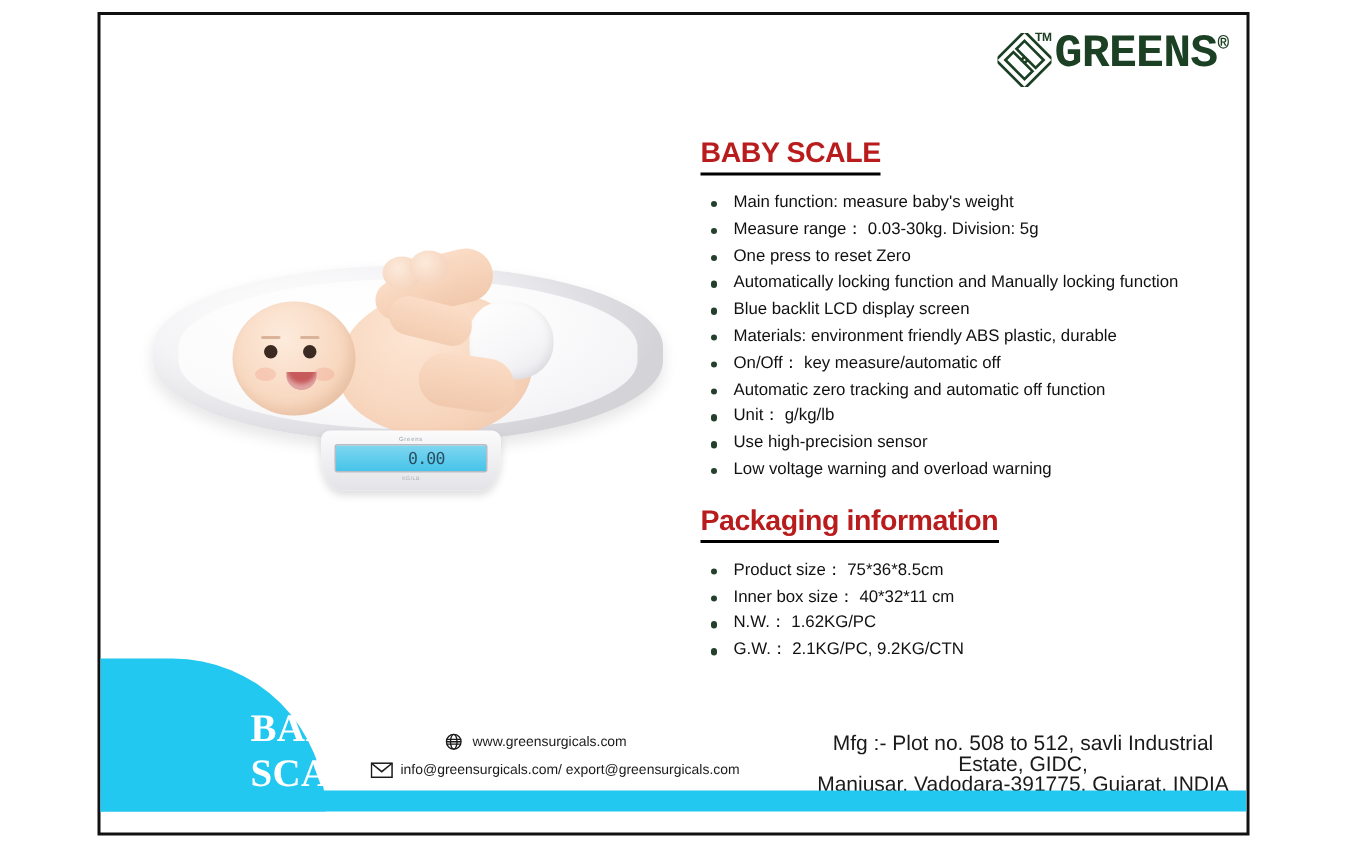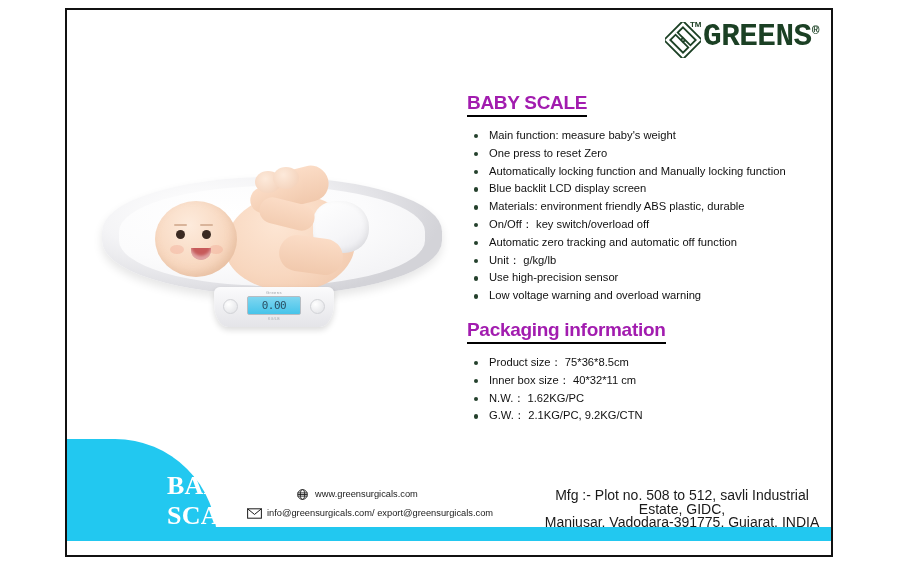--- a/index.html
+++ b/index.html
@@ -128,21 +128,21 @@
     left: 50%;
     transform: translateX(-50%);
     top: 9px;
     width: 52px;
     height: 17px;
     background: linear-gradient(#7fd6f0, #46c4ea);
     border: 1px solid #b6bcc2;
     border-radius: 2px;
     display: flex;
     align-items: center;
-    justify-content: center;
+    padding-left: 48px;
   }
   .lcd-value {
     font-family: "DejaVu Sans Mono", monospace;
     font-size: 11px;
     color: #2a4f63;
     letter-spacing: -0.5px;
   }
   .scale-key {
     position: absolute;
     top: 12px;
@@ -273,21 +273,21 @@
   #content {
     position: absolute;
     left: 400px;
     top: 82px;
     width: 350px;
   }
   .section-title {
     font-family: "Liberation Sans", sans-serif;
     font-size: 19px;
     font-weight: bold;
-    color: #a21caf;
+    color: #b91c1c;
     letter-spacing: -0.3px;
     display: inline-block;
     border-bottom: 2px solid #000000;
     padding-bottom: 1px;
     margin: 0 0 10px 0;
   }
   ul.spec-list {
     list-style: none;
     margin: 0;
     padding: 0;
@@ -438,25 +438,26 @@
         <div class="scale-sub">KG/LB</div>
       </div>
     </div>
 
     <div id="content">
 
       <h1 class="section-title">BABY SCALE</h1>
 
       <ul class="spec-list" id="spec-list">
         <li>Main function: measure baby's weight</li>
+        <li>Measure range： 0.03-30kg. Division: 5g</li>
         <li>One press to reset Zero</li>
         <li>Automatically locking function and Manually locking function</li>
         <li>Blue backlit LCD display screen</li>
         <li>Materials: environment friendly ABS plastic, durable</li>
-        <li>On/Off：  key switch/overload off</li>
+        <li>On/Off：  key measure/automatic off</li>
         <li>Automatic zero tracking and automatic off function</li>
         <li>Unit： g/kg/lb</li>
         <li>Use high-precision sensor</li>
         <li>Low voltage warning and overload warning</li>
       </ul>
 
       <h2 class="section-title" id="packaging-title">Packaging information</h2>
 
       <ul class="spec-list" id="packaging-list">
         <li>Product size： 75*36*8.5cm</li>

